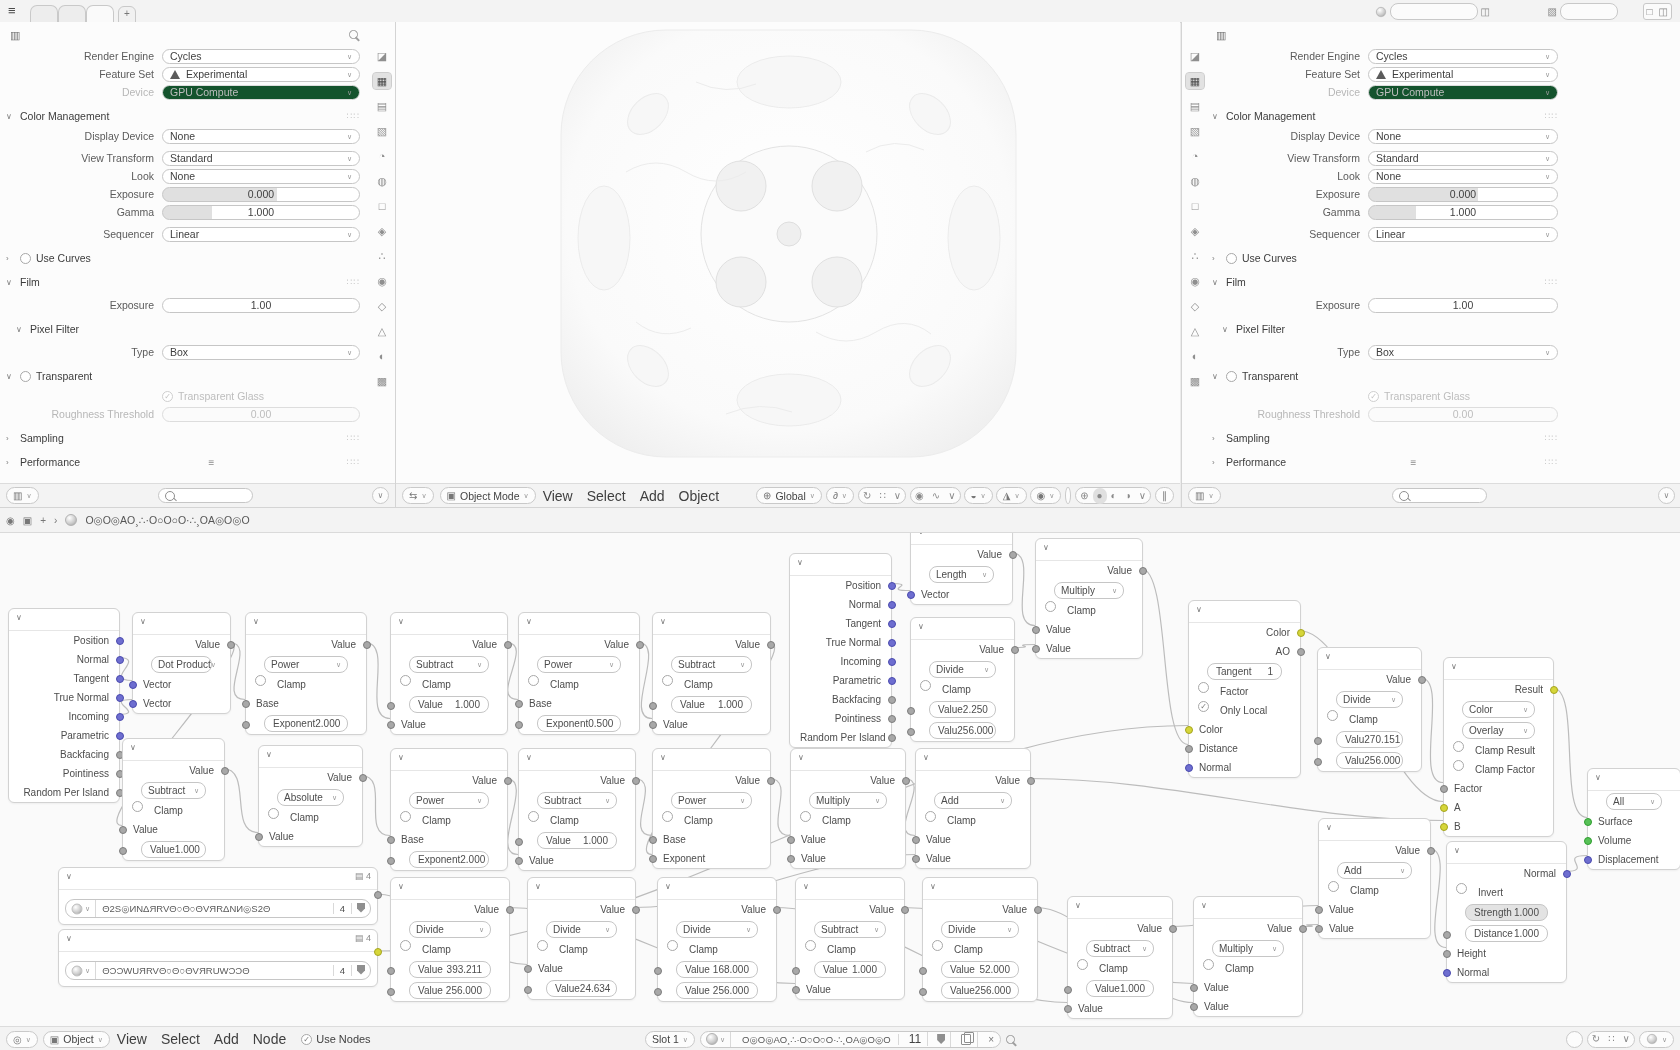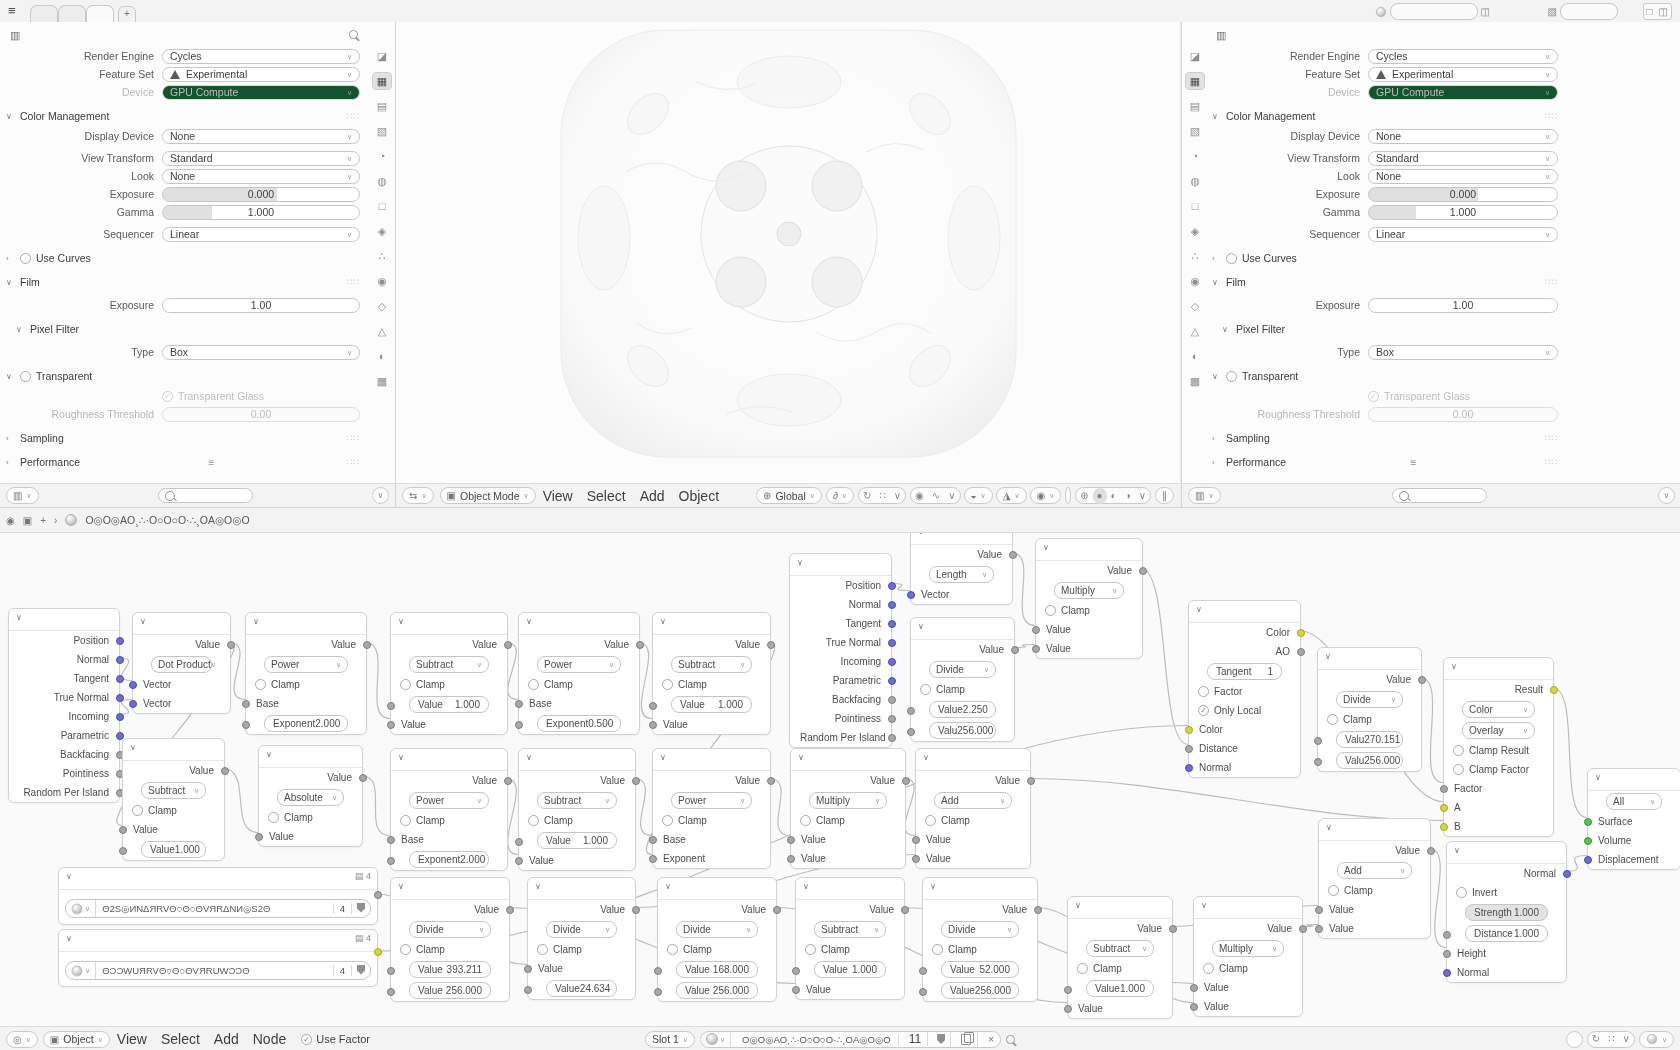--- a/index.html
+++ b/index.html
@@ -77,21 +77,21 @@
   .nrow{height:19px;line-height:19px;position:relative;padding:0 10px;white-space:nowrap}
   .r-out{text-align:right}
   .sock{position:absolute;width:8px;height:8px;border-radius:50%;top:5.5px;box-sizing:border-box;border:1px solid #7d7d7d;background:#a8a8a8}
   .sock.l{left:-4.5px}.sock.r{right:-4.5px}
   .sock.v{background:#6e6ed0;border-color:#4a4aae}
   .sock.y{background:#d6d63a;border-color:#a5a51f}
   .sock.gr{background:#58c158;border-color:#2f9e2f}
   .ndd{margin:2px 8px 0 8px;height:15px;border:1px solid #c6c6c6;border-radius:8px;display:flex;align-items:center;justify-content:space-between;padding:0 6px;background:#fff}
   .npill{margin:2px 8px 0 8px;height:15px;border:1px solid #c6c6c6;border-radius:8px;display:flex;align-items:center;justify-content:space-between;padding:0 8px;background:#fff}
   .npill.fill{background:#e3e3e3}
-  .nck{display:flex;align-items:center;gap:5px;padding-left:9px}
+  .nck{display:flex;align-items:flex-start;gap:11px;padding-left:9px}
   .dbrow{position:absolute;left:6px;right:6px;bottom:6px;height:17px;border:1px solid #c6c6c6;border-radius:9px;background:#fff;display:flex;align-items:center;overflow:hidden}
   .dbrow .seg{display:flex;align-items:center;gap:2px;padding:0 5px;height:100%;border-right:1px solid #d9d9d9}
   .dbrow .nameseg{flex:1;border-right:1px solid #d9d9d9;padding:0 6px;font-size:9.5px;color:#5a5a5a;overflow:hidden}
   .dbrow .cnt{padding:0 6px;border-right:1px solid #d9d9d9;font-size:9.5px}
   .dbrow .last{padding:0 5px}
   
   .seg-group{display:inline-flex;border:1px solid #c9c9c9;border-radius:9px;background:#fcfcfc;height:17px;align-items:center;box-sizing:border-box}
   .seg-group span{padding:0 4px;font-size:10px;color:#8a8a8a;line-height:16px}
   .seg-group span.selseg{background:#e0e0e0;border-radius:8px}
 </style>
@@ -1285,21 +1285,21 @@
         <span class="mic">▣</span>
         <span>Object</span>
         <span class="cr">∨</span>
       </span>
       <span class="menu-item">View</span>
       <span class="menu-item">Select</span>
       <span class="menu-item">Add</span>
       <span class="menu-item">Node</span>
       <span style="display: inline-flex; align-items: center; gap: 4px; margin-left: 8px; font-size: 11px; color: rgb(63, 63, 63);">
         <span class="rad">✓</span>
-        <span>Use Factor</span>
+        <span>Use Nodes</span>
       </span>
     </div>
     <div style="position: absolute; left: 645px; top: 0px; height: 100%; display: flex; align-items: center; gap: 5px;">
       <span class="fpill">
         <span>Slot 1</span>
         <span class="cr">∨</span>
       </span>
       <span class="fpill" style="padding: 0px;">
         <span style="display: inline-flex; align-items: center; gap: 2px; padding: 0px 5px; border-right: 1px solid rgb(217, 217, 217); height: 100%;">
           <span class="sph"></span>

